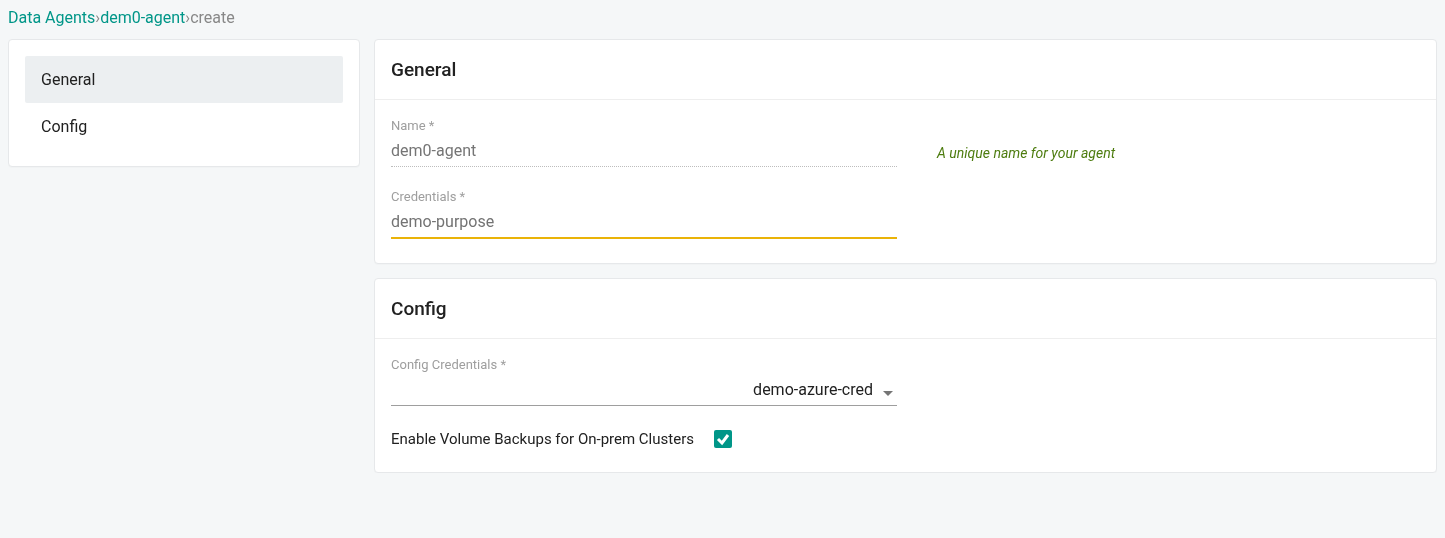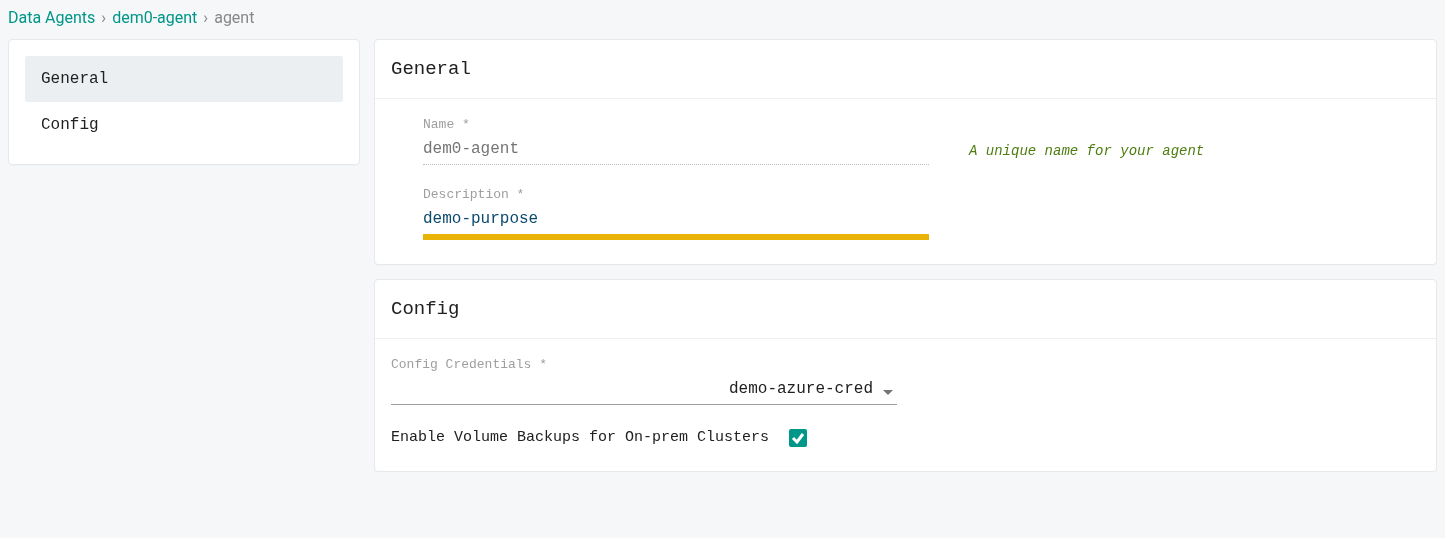--- a/index.html
+++ b/index.html
@@ -12,39 +12,37 @@
       background: #f5f7f8;
       color: #212121;
       font-size: 14px;
       width: 1445px;
     }
     .breadcrumb {
       padding: 8px 8px 12px 8px;
       font-size: 16px;
       display: flex;
       align-items: center;
-      gap: 6px;
     }
     .breadcrumb a {
       color: #009688;
       text-decoration: none;
       cursor: pointer;
     }
     .breadcrumb .sep {
       color: #888;
     }
     .breadcrumb .current {
       color: #888;
     }
     .layout {
       display: flex;
       gap: 14px;
       padding: 0 8px;
       align-items: flex-start;
-      font-family: Liberation Mono, monospace;
     }
     .sidebar {
       width: 352px;
       background: #fff;
       border: 1px solid #e6e8ea;
       border-radius: 4px;
       padding: 16px;
       box-shadow: 0 1px 1px rgba(0,0,0,0.02);
     }
     .sidebar-item {
@@ -84,41 +82,40 @@
       margin-top: 10px;
     }
     .card-body {
       padding: 18px 16px 24px 16px;
     }
     .form-row {
       display: flex;
       align-items: flex-end;
       gap: 40px;
       margin-bottom: 22px;
-      margin-left: 32px;
     }
     .form-row:last-child {
       margin-bottom: 0;
     }
     .form-field {
       width: 506px;
       display: flex;
       flex-direction: column;
     }
     .field-label {
       font-size: 13px;
       color: #9e9e9e;
       margin-bottom: 4px;
     }
     .text-input {
       border: none;
-      border-bottom: 6px solid #eab308;
+      border-bottom: 2px solid #eab308;
       padding: 4px 0 6px 0;
       font-size: 16px;
-      color: #0c4a6e;
+      color: #737373;
       background: transparent;
       outline: none;
       font-family: inherit;
     }
     .text-input.disabled {
       color: #757575;
       border-bottom: 1px dotted #bdbdbd;
     }
     .help-text {
       font-style: italic;
@@ -178,21 +175,21 @@
     }
   </style>
 </head>
 <body>
 
 <div class="breadcrumb">
   <a>Data Agents</a>
   <span class="sep">›</span>
   <a>dem0-agent</a>
   <span class="sep">›</span>
-  <span class="current">agent</span>
+  <span class="current">create</span>
 </div>
 
 <div class="layout">
   <div class="sidebar">
     <div class="sidebar-item active">
       <span>General</span>
     </div>
     <div class="sidebar-item">
       <span>Config</span>
     </div>
@@ -206,21 +203,21 @@
       <div class="card-body">
         <div class="form-row">
           <div class="form-field">
             <label class="field-label">Name *</label>
             <input type="text" class="text-input disabled" disabled="" value="dem0-agent" style="">
           </div>
           <div class="help-text">A unique name for your agent</div>
         </div>
         <div class="form-row">
           <div class="form-field">
-            <label class="field-label">Description *</label>
+            <label class="field-label">Credentials *</label>
             <input type="text" class="text-input" value="demo-purpose" style="">
           </div>
         </div>
       </div>
     </div>
 
     <div class="card">
       <div class="card-header">
         <div class="card-title">Config</div>
       </div>

